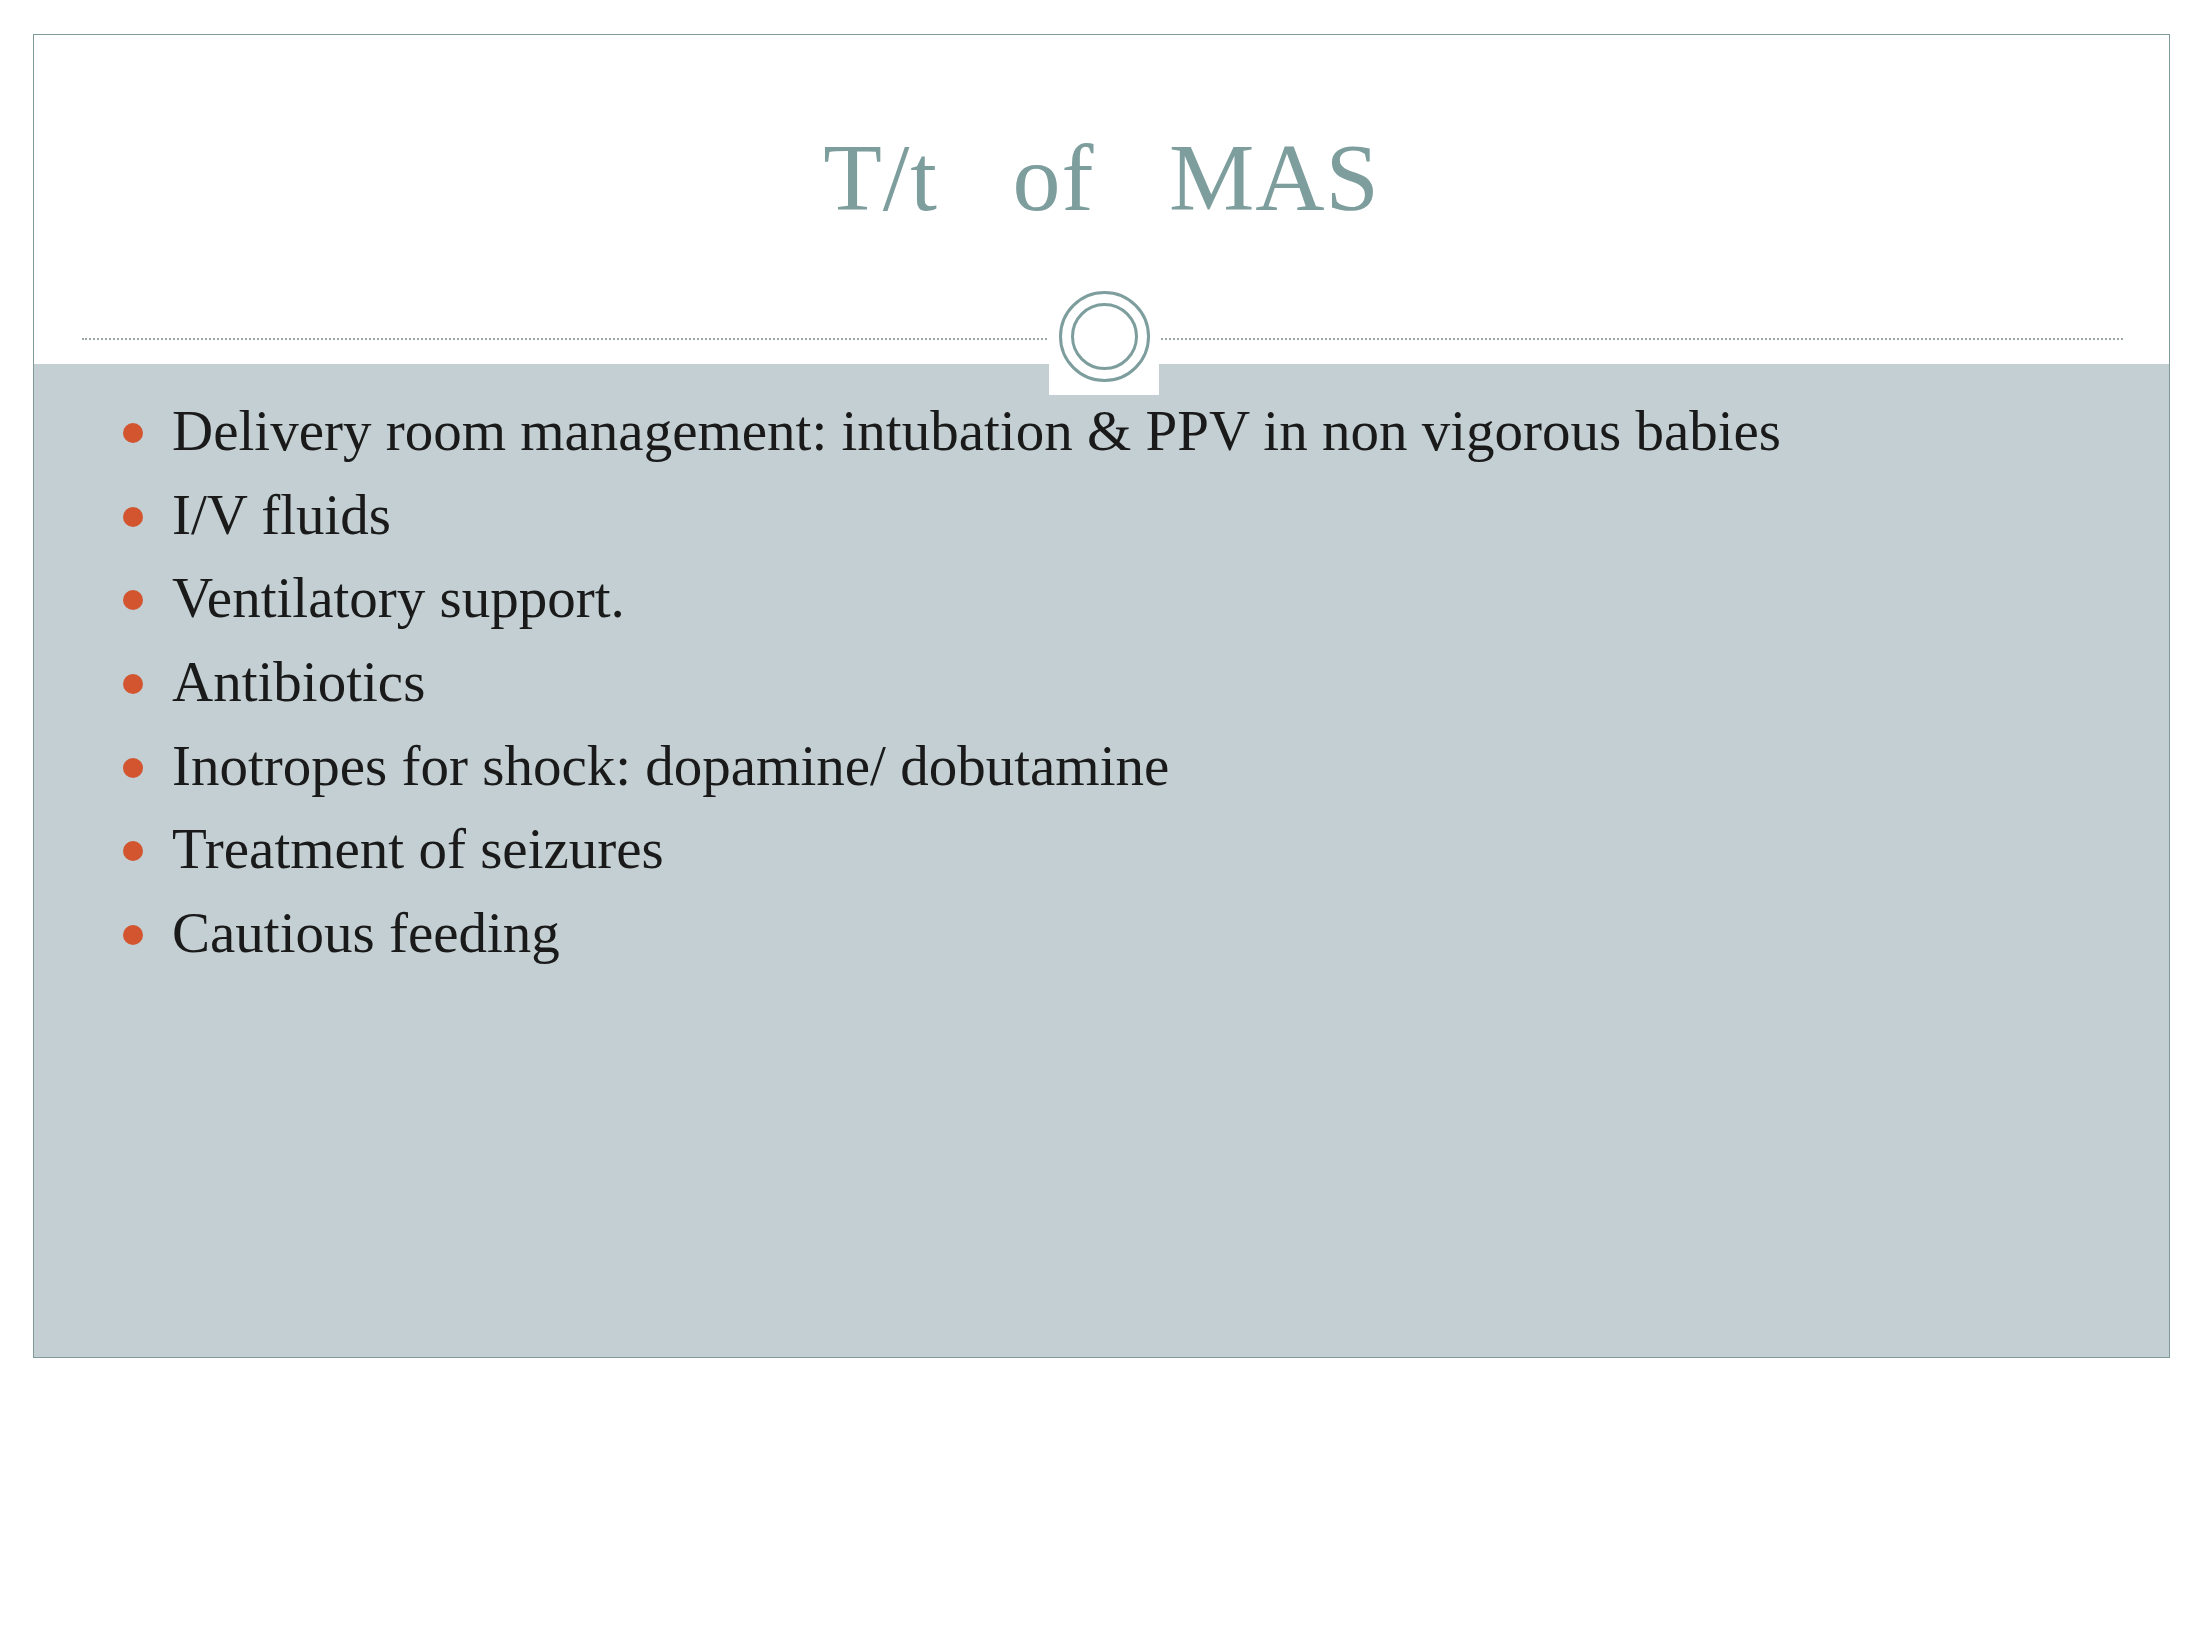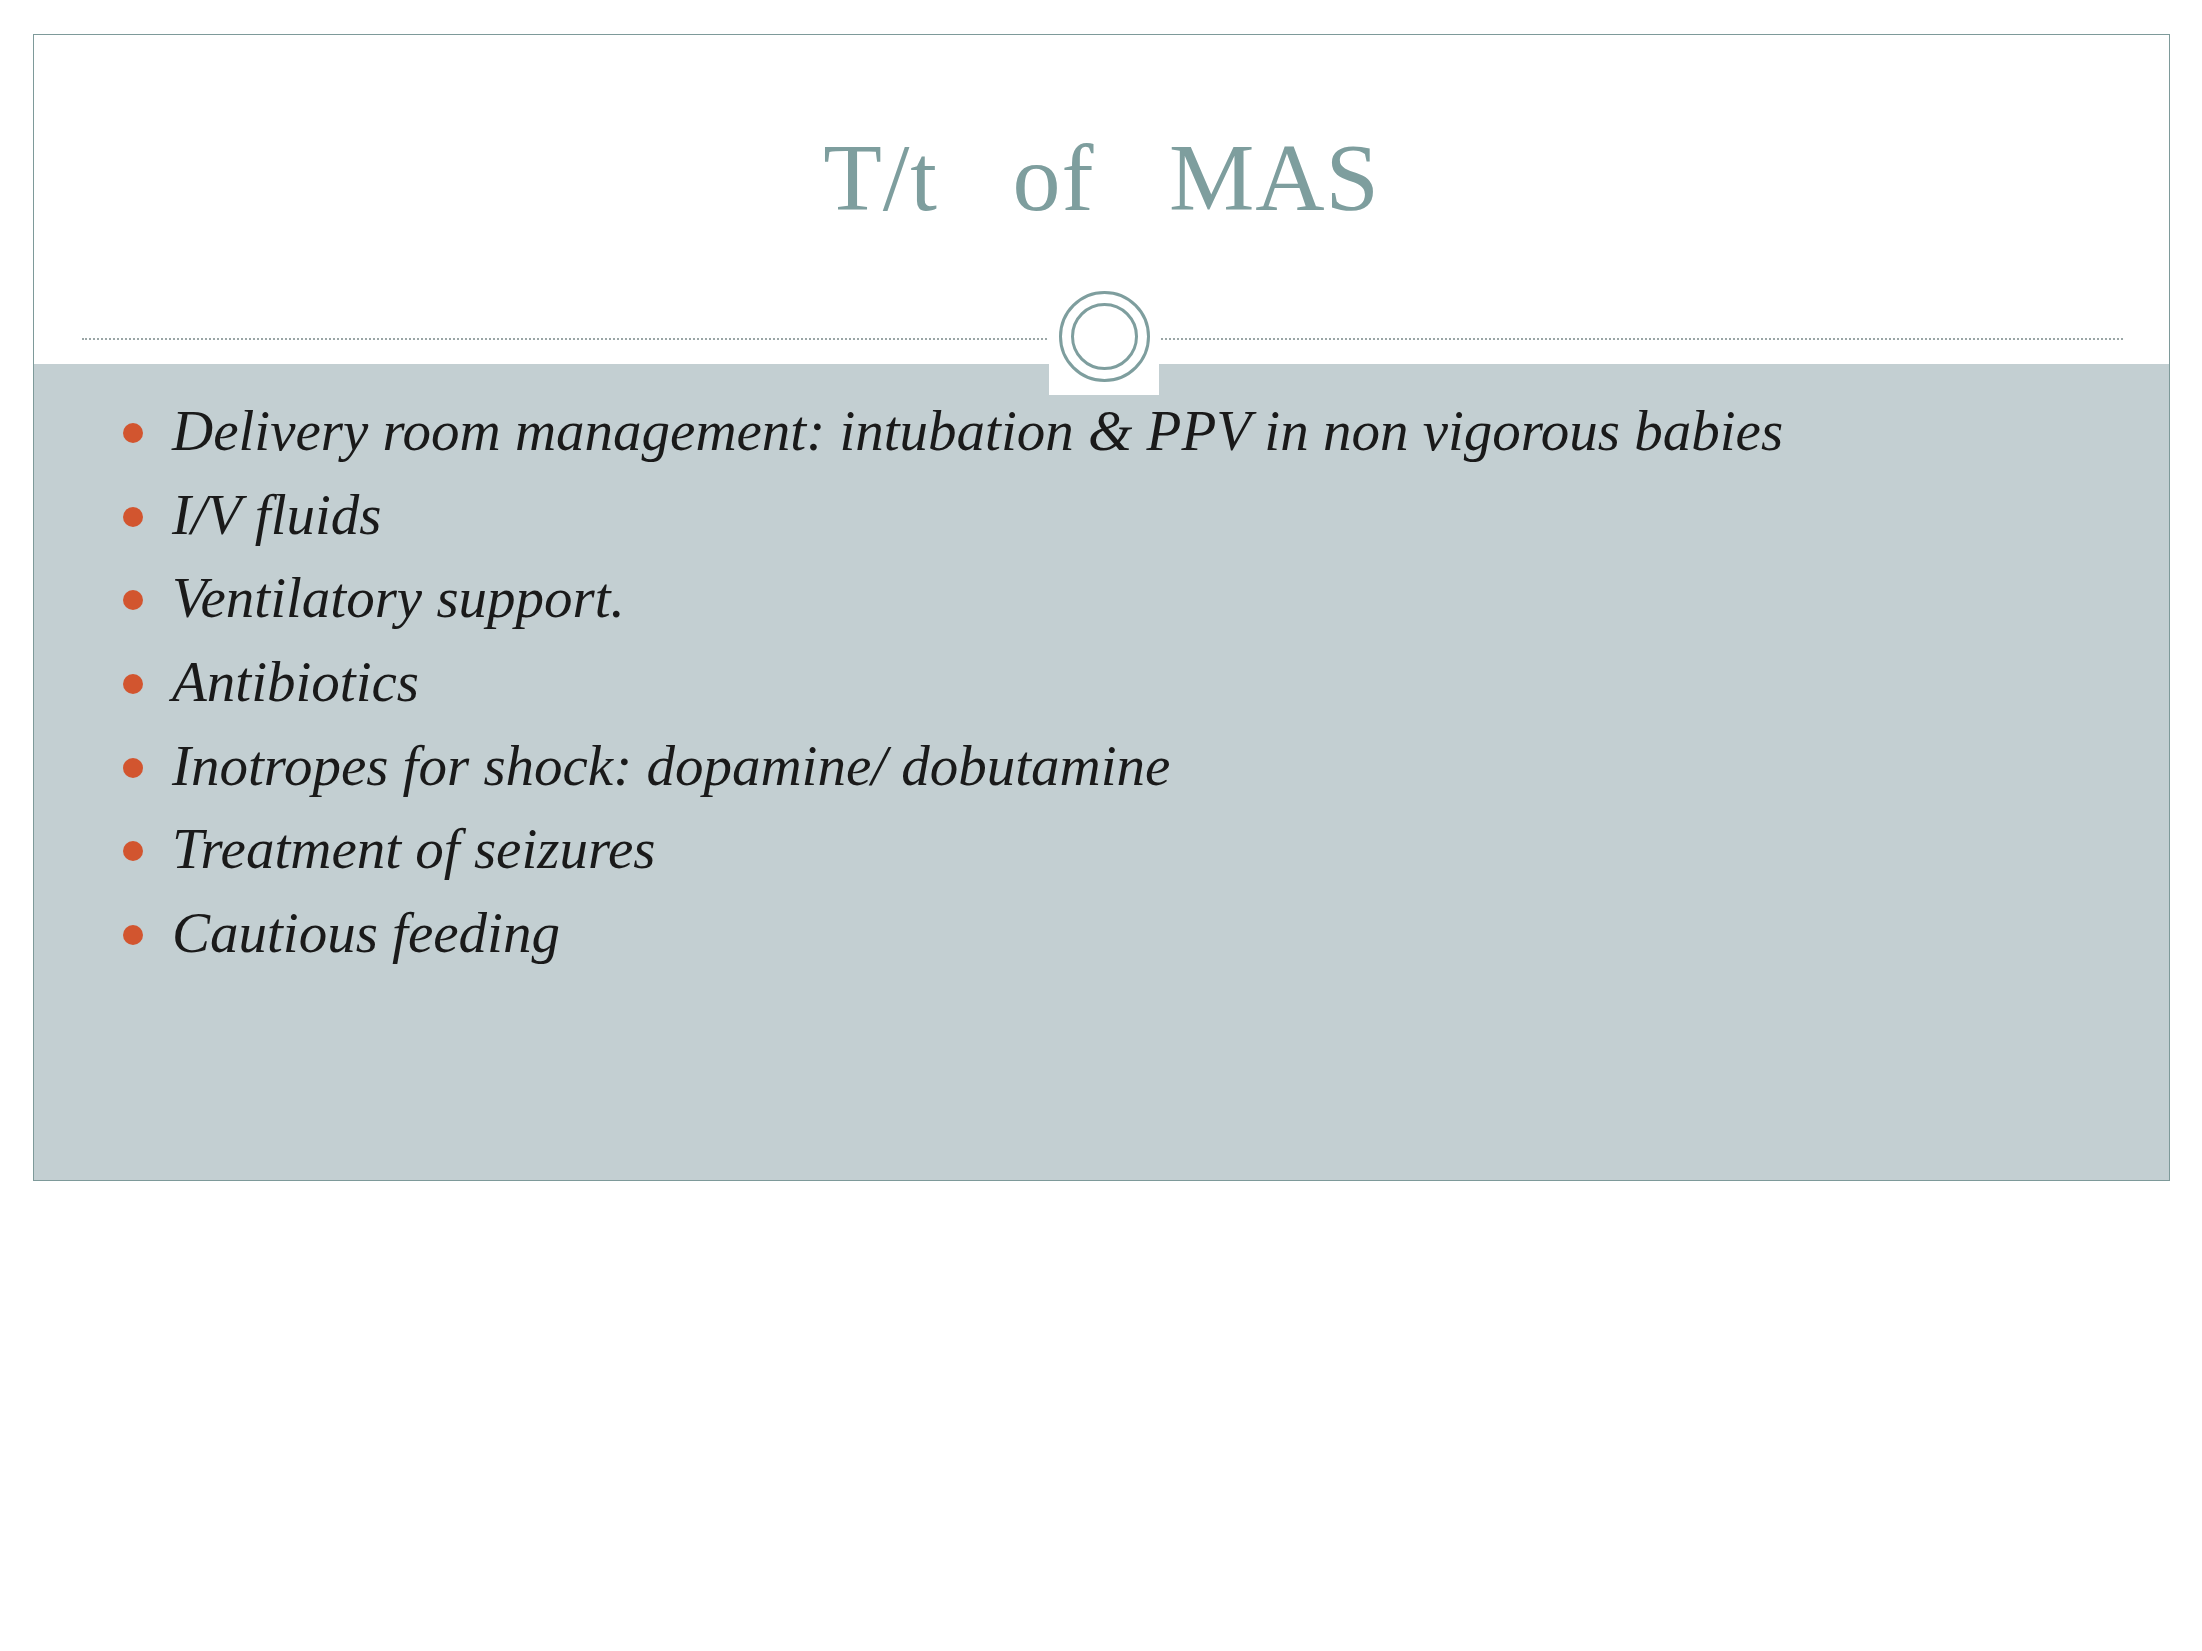--- a/index.html
+++ b/index.html
@@ -12,21 +12,21 @@
     height: 1652px;
     font-family: "Liberation Serif", serif;
     overflow: hidden;
   }
 
   .slide {
     position: absolute;
     left: 33px;
     top: 34px;
     width: 2137px;
-    height: 1147px;
+    height: 1324px;
     background: #ffffff;
     border: 1.7px solid #7e9a9a;
     box-sizing: border-box;
     overflow: hidden;
   }
 
   
   .title-area {
     position: absolute;
     left: 0;
@@ -119,21 +119,20 @@
   }
 
   ul.bullets {
     position: absolute;
     left: 67px;
     top: 34px;
     width: 1970px;
     margin: 0;
     padding: 0;
     list-style: none;
-    font-style: italic;
   }
   ul.bullets li {
     position: relative;
     padding-left: 71px;
     margin-bottom: 17px;
     font-size: 57px;
     line-height: 1.17;
     color: #1a1a1a;
   }
   ul.bullets li::before {

